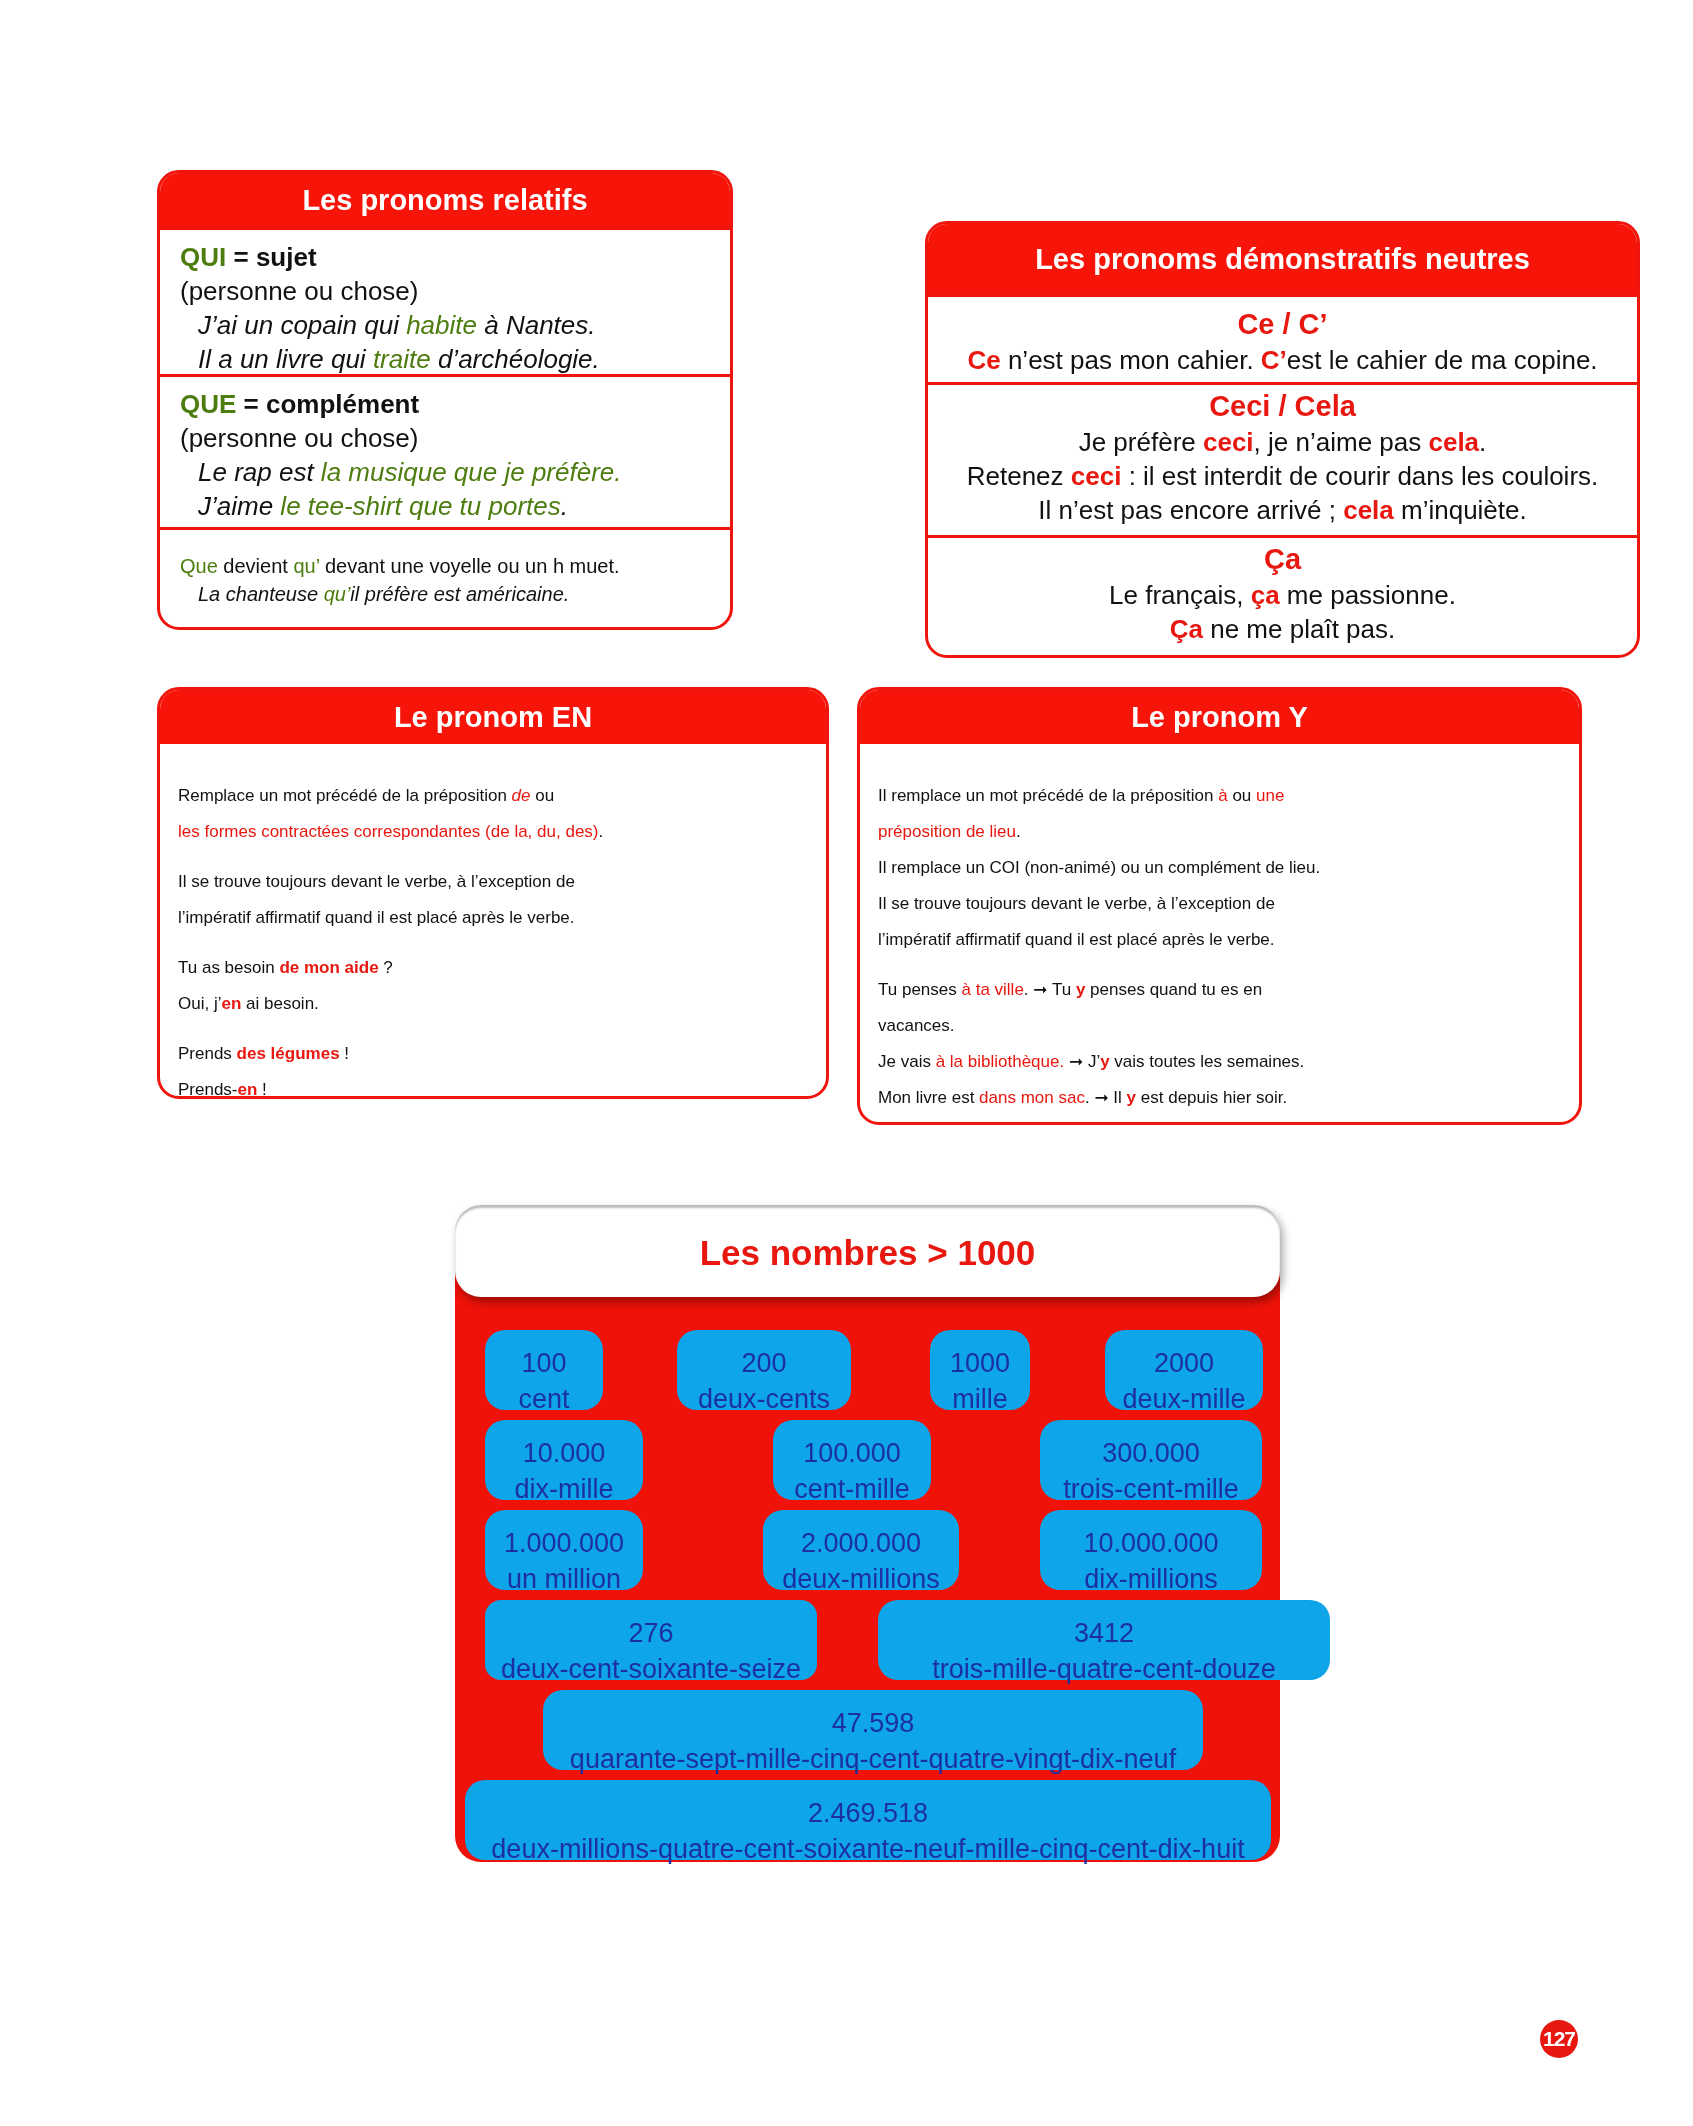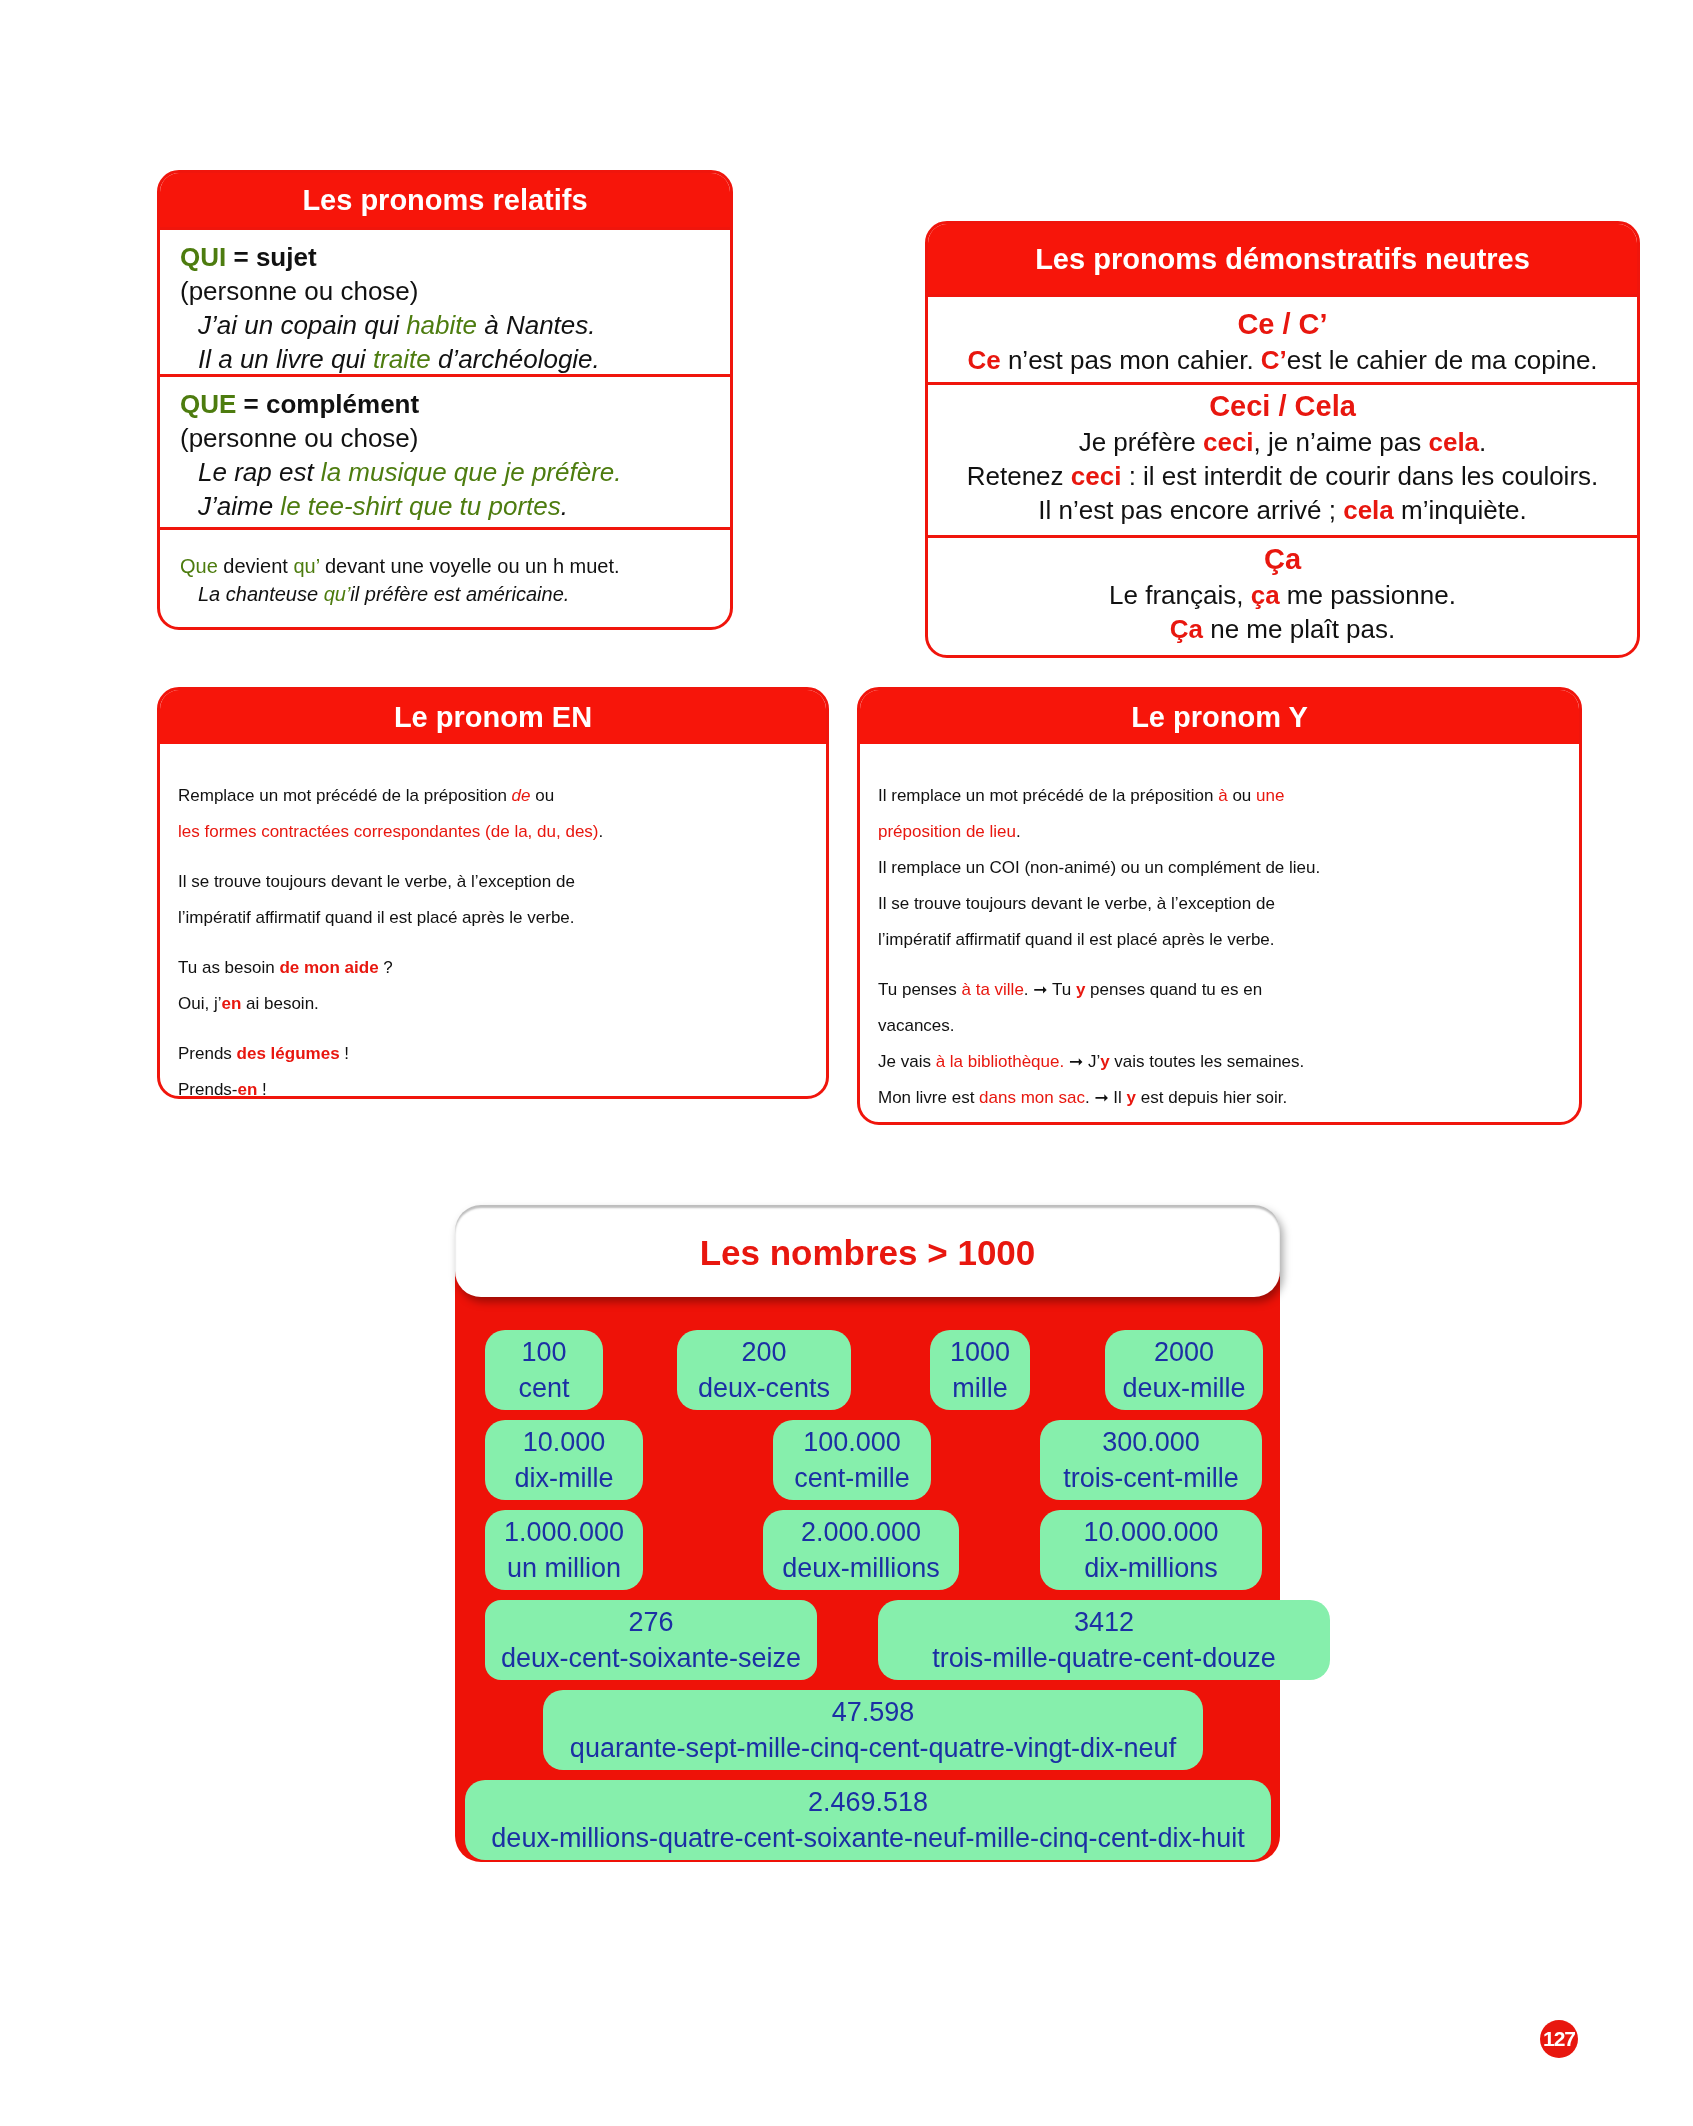--- a/index.html
+++ b/index.html
@@ -44,22 +44,22 @@
   #c4 { left: 857px; top: 687px; width: 725px; height: 438px; }
 
   
   #nums { position: absolute; left: 455px; top: 1205px; width: 825px; height: 657px; }
   #nums .bg { position: absolute; left: 0; top: 40px; right: 0; bottom: 0;
               background: #ee1208; border-radius: 0 0 26px 26px; }
   #nums .title { position: absolute; left: 0; top: 0; right: 0; height: 92px;
                  background: #fff; border-radius: 26px;
                  box-shadow: 3px 5px 8px rgba(0,0,0,0.35), inset 0 3px 2px #bdbdbd;
                  text-align: center; line-height: 96px; font-size: 35px; font-weight: bold; color: #e8170f; }
-  .pill { position: absolute; background: #86efac; border-radius: 20px; text-align: center;
-          color: #1c2fa4; font-size: 27px; line-height: 36px; padding-top: 4px; box-sizing: border-box; height: 80px; }
+  .pill { position: absolute; background: #0ea5e9; border-radius: 20px; text-align: center;
+          color: #1c2fa4; font-size: 27px; line-height: 36px; padding-top: 15px; box-sizing: border-box; height: 80px; }
 
   #page-num { position: absolute; left: 1540px; top: 2020px; width: 38px; height: 38px;
               border-radius: 50%; background: #e8170f; color: #fff; font-weight: bold;
               font-size: 21px; line-height: 38px; text-align: center; letter-spacing: -1px; }
 </style>
 </head>
 <body>
 
 <div class="card" id="c1">
   <div class="card-head">Les pronoms relatifs</div>

